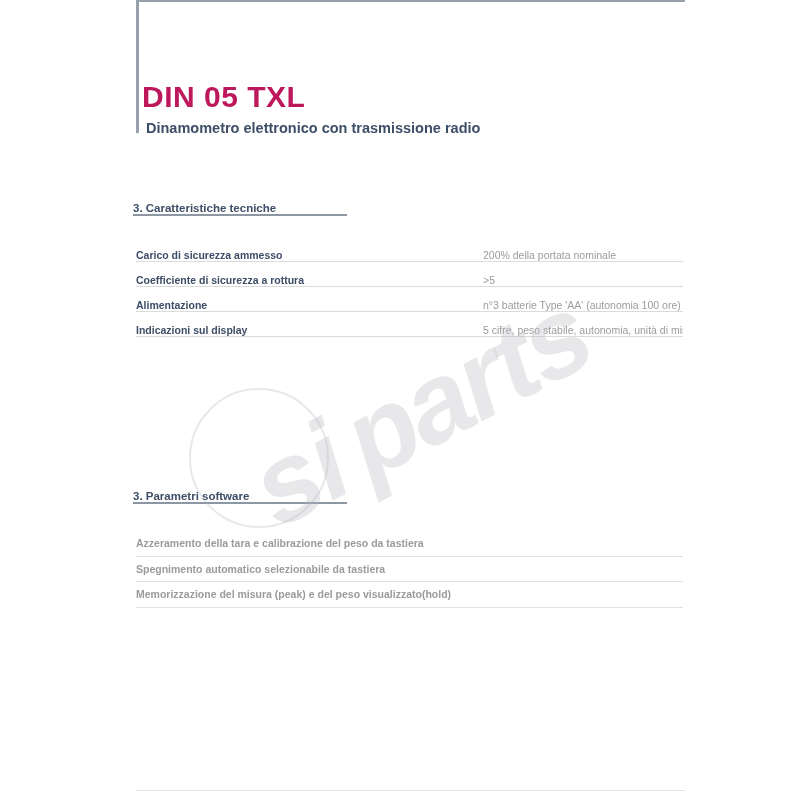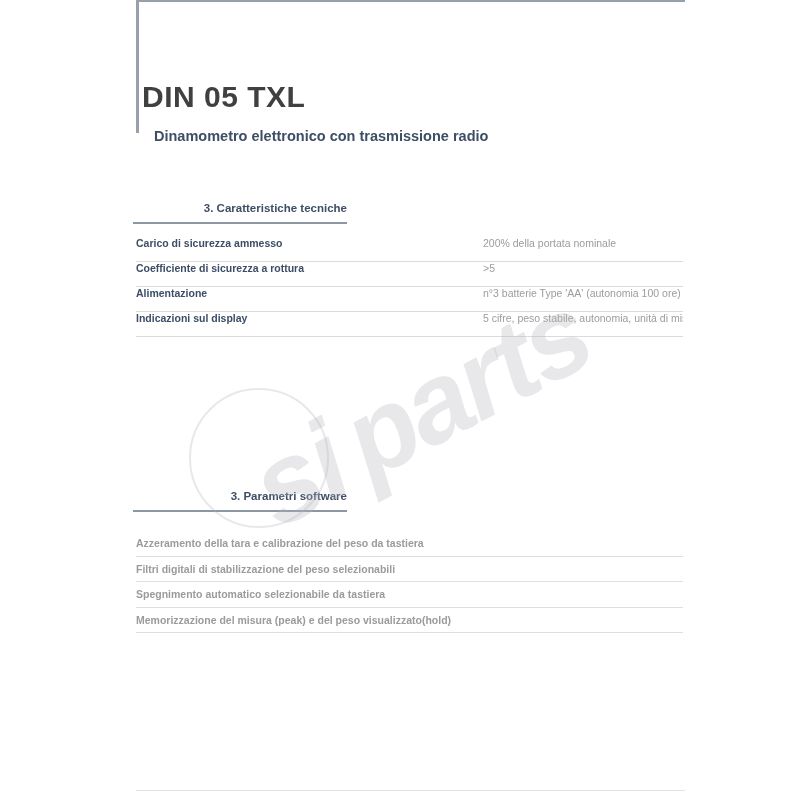--- a/index.html
+++ b/index.html
@@ -6,38 +6,38 @@
   .page{
     position:relative;width:800px;height:800px;background:#ffffff;overflow:hidden;
     font-family:"Liberation Sans",sans-serif;
   }
   
   .top-rule{position:absolute;left:136px;top:0;width:549px;height:2px;background:#98a0ac;}
   .left-rule{position:absolute;left:136px;top:0;width:3px;height:133px;background:#98a0ac;}
   
   .title{
     position:absolute;left:142px;top:80px;margin:0;
-    font-size:30px;font-weight:bold;letter-spacing:0.5px;color:#404040;
+    font-size:30px;font-weight:bold;letter-spacing:0.5px;color:#be185d;
   }
   .subtitle{
-    position:absolute;left:142px;top:116px;margin:12px;
+    position:absolute;left:142px;top:116px;margin:4px;
     font-size:14.5px;font-weight:bold;color:#3d4e66;
   }
   
   .section-heading{
-    position:absolute;left:133px;width:214px;text-align:right;
-    padding-bottom:8px;border-bottom:2px solid #8d96a3;
+    position:absolute;left:133px;width:214px;text-align:left;
+    padding-bottom:0;border-bottom:2px solid #8d96a3;
     font-size:11.5px;font-weight:bold;color:#3d4e66;
   }
   .section-heading.tech{top:202px;}
   .section-heading.software{top:490px;}
   
   .spec-table{position:absolute;left:136px;top:237px;width:547px;}
   .spec-row{
-    display:flex;align-items:flex-start;height:24px;
+    display:flex;align-items:flex-end;height:24px;
     border-bottom:1px solid #dbdbdb;
   }
   .spec-label{
     flex:0 0 347px;font-size:10.5px;font-weight:bold;color:#3c4d66;
     white-space:nowrap;overflow:hidden;
   }
   .spec-value{
     flex:1 1 auto;font-size:10.5px;color:#9c9c9c;white-space:nowrap;overflow:hidden;
   }
   
@@ -95,21 +95,20 @@
         <div class="spec-row">
           <span class="spec-label">Indicazioni sul display</span>
           <span class="spec-value">5 cifre, peso stabile, autonomia, unità di misura</span>
         </div>
       </div>
 
     <div class="section-heading software">3. Parametri software</div>
 
     <div class="software-list">
         <div class="software-item">Azzeramento della tara e calibrazione del peso da tastiera</div>
-        <div class="software-item">Filtri digitali di stabilizzazione del peso selezionabili</div>
         <div class="software-item">Spegnimento automatico selezionabile da tastiera</div>
         <div class="software-item">Memorizzazione del misura (peak) e del peso visualizzato(hold)</div>
       </div>
   </div>
 
   <div class="watermark">
     <div class="wm-circle"></div>
     <div class="wm-text">
       <span class="wm-word">si</span>
       <span class="wm-word">parts</span>

